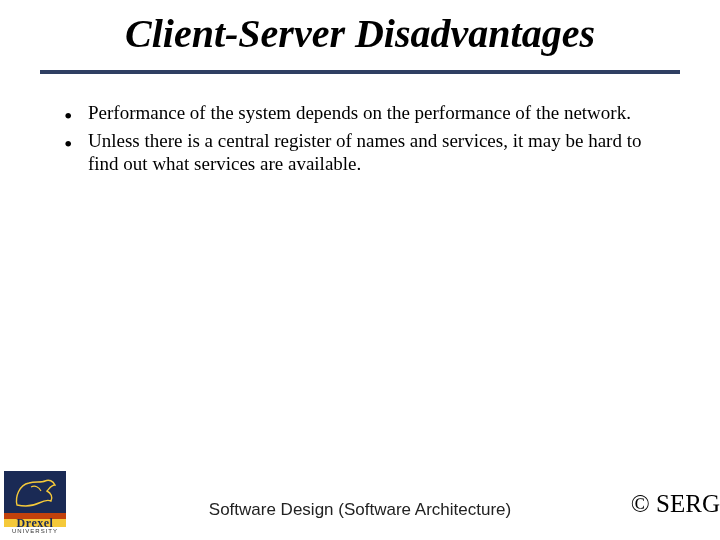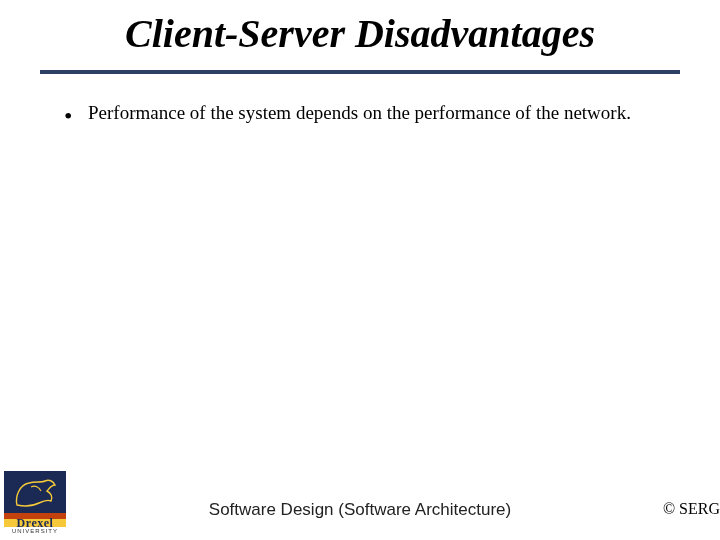--- a/index.html
+++ b/index.html
@@ -11,34 +11,35 @@
   .body { padding: 28px 60px 0 60px; }
   .bullets { list-style: none; }
   .bullets > li { font-size: 19px; line-height: 1.18; margin-bottom: 6px; padding-left: 28px; position: relative; }
   .bullets > li::before { content: "•"; position: absolute; left: 4px; top: 0; font-size: 24px; }
   .footer { position: absolute; bottom: 6px; left: 0; width: 720px; height: 66px; }
   .logo { position: absolute; left: 4px; bottom: 0; width: 62px; }
   .logo-top { width: 62px; height: 42px; background: #1a2a55; display: flex; align-items: center; justify-content: center; }
   .logo-bottom { width: 62px; height: 14px; background: #f5c93a; border-top: 6px solid #c2410c; display: flex; align-items: center; justify-content: center; color: #1a2a55; font-family: Georgia, serif; font-weight: bold; font-size: 12px; letter-spacing: 0.5px; }
   .logo-uni { font-size: 6px; letter-spacing: 1px; color: #333; text-align: center; margin-top: 1px; font-family: Arial, sans-serif; }
   .footer-center { position: absolute; left: 0; width: 720px; bottom: 14px; text-align: center; font-family: Arial, Helvetica, sans-serif; font-size: 17px; color: #222; }
-  .footer-right { position: absolute; right: 0; bottom: 16px; font-family: "Times New Roman", serif; font-size: 16px; color: #000; }
+  .footer-right { position: absolute; right: 0; bottom: 16px; font-family: "Times New Roman", serif; font-size: 25px; color: #000; }
 </style>
 </head>
 <body>
 
 <div class="slide">
   <div class="title-block">
     <h1 class="title">Client-Server Disadvantages</h1>
     <div class="rule"></div>
   </div>
 
   <div class="body">
     <ul class="bullets">
       <li>Performance of the system depends on the performance of the network.</li>
+      <li>Unless there is a central register of names and services, it may be hard to find out what services are available.</li>
     </ul>
   </div>
 
   <div class="footer">
     <div class="logo">
       <div class="logo-top">
         <svg width="48" height="34" viewBox="0 0 48 34">
           <path d="M6 30 C4 22 8 10 18 8 C24 6 30 8 34 6 C38 4 42 6 44 10 C40 10 38 14 36 16 C40 18 42 22 40 26 C36 24 32 26 28 28 C24 30 16 32 6 30 Z" fill="none" stroke-width="1.4" stroke="#f5c93a"></path>
           <path d="M20 12 C24 10 28 12 30 16" fill="none" stroke-width="1.2" stroke="#f5c93a"></path>
         </svg>

